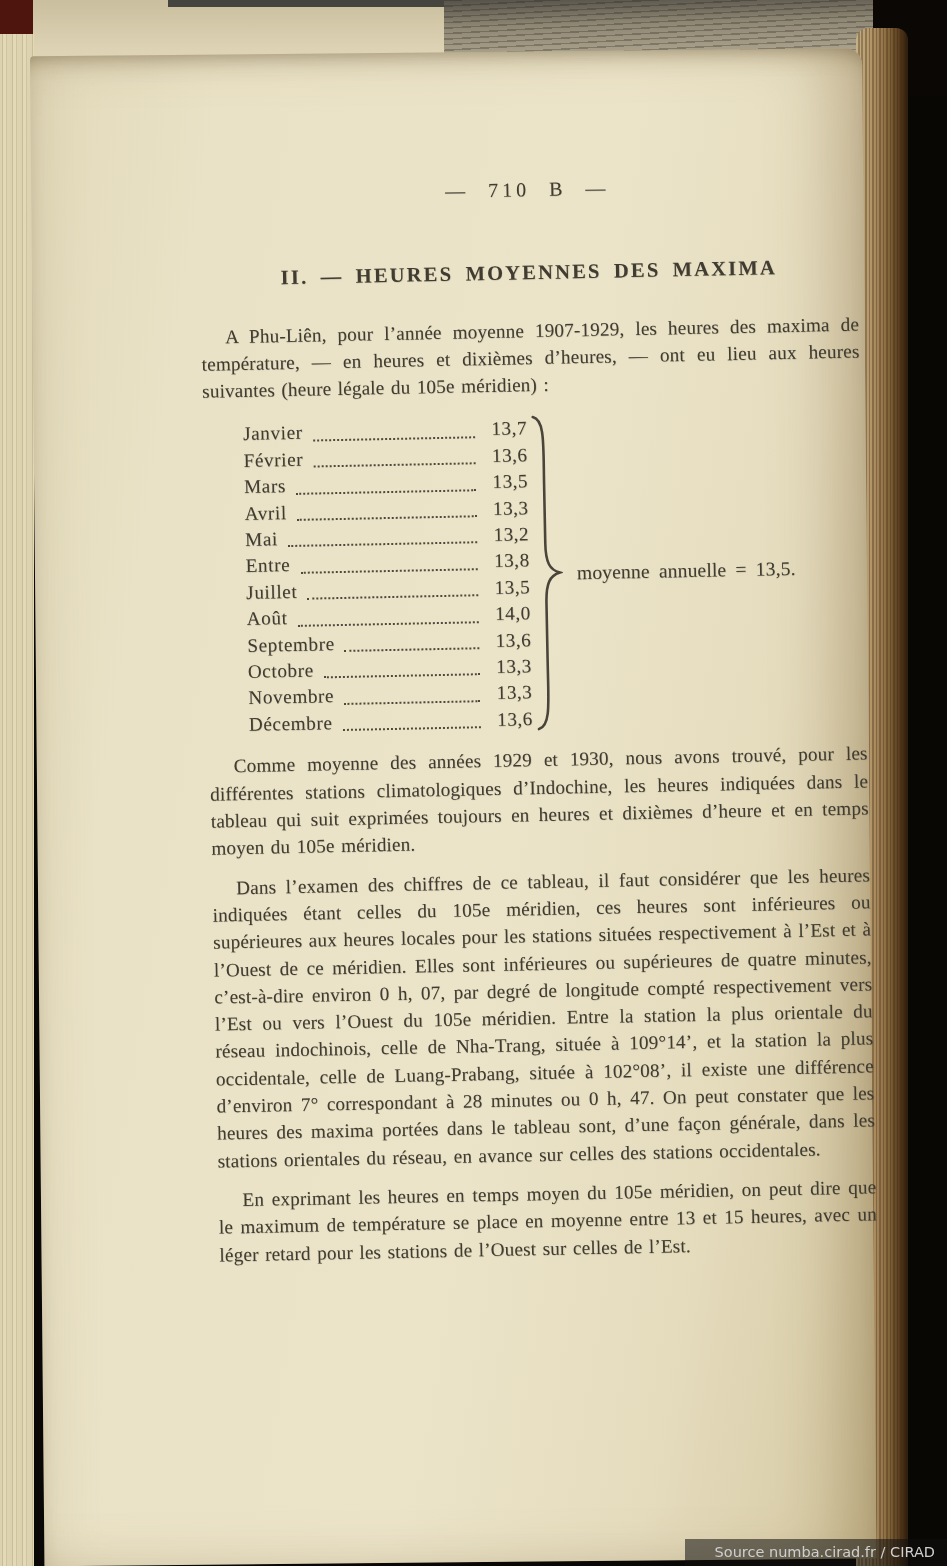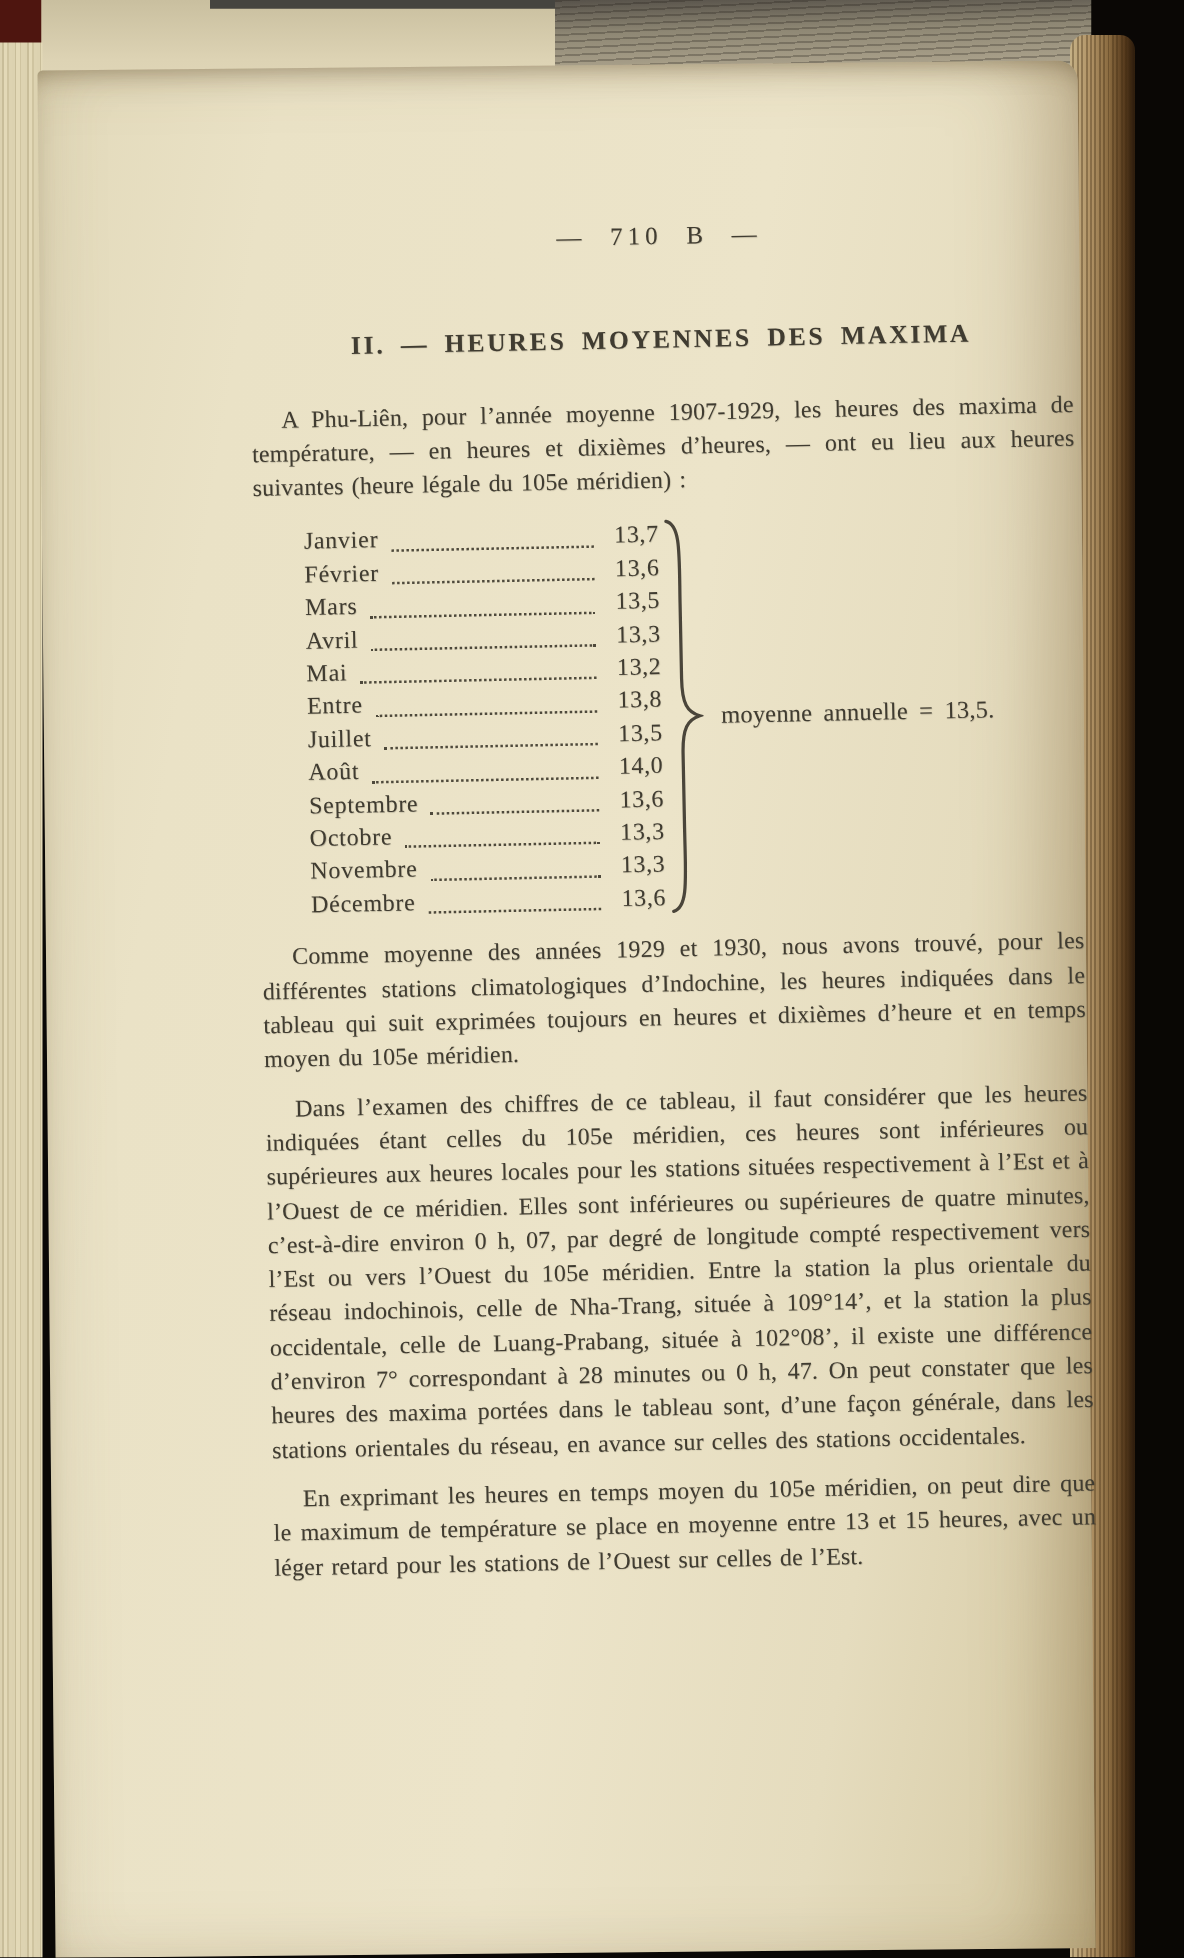--- a/index.html
+++ b/index.html
@@ -162,14 +162,15 @@
         <div class="annual">moyenne annuelle = 13,5.</div>
       </div>
 
       <p class="para">Comme moyenne des années 1929 et 1930, nous avons trouvé, pour les différentes stations climatologiques d’Indochine, les heures indiquées dans le tableau qui suit exprimées toujours en heures et dixièmes d’heure et en temps moyen du 105e méridien.</p>
       <p class="para">Dans l’examen des chiffres de ce tableau, il faut considérer que les heures indiquées étant celles du 105e méridien, ces heures sont inférieures ou supérieures aux heures locales pour les stations situées respectivement à l’Est et à l’Ouest de ce méridien. Elles sont inférieures ou supérieures de quatre minutes, c’est-à-dire environ 0 h, 07, par degré de longitude compté respectivement vers l’Est ou vers l’Ouest du 105e méridien. Entre la station la plus orientale du réseau indochinois, celle de Nha-Trang, située à 109°14’, et la station la plus occidentale, celle de Luang-Prabang, située à 102°08’, il existe une différence d’environ 7° correspondant à 28 minutes ou 0 h, 47. On peut constater que les heures des maxima portées dans le tableau sont, d’une façon générale, dans les stations orientales du réseau, en avance sur celles des stations occidentales.</p>
       <p class="para">En exprimant les heures en temps moyen du 105e méridien, on peut dire que le maximum de température se place en moyenne entre 13 et 15 heures, avec un léger retard pour les stations de l’Ouest sur celles de l’Est.</p>
 
     </div>
   </div>
 
+  <div class="credit">Source numba.cirad.fr / CIRAD</div>
 
 </div>
 
 </body></html>

